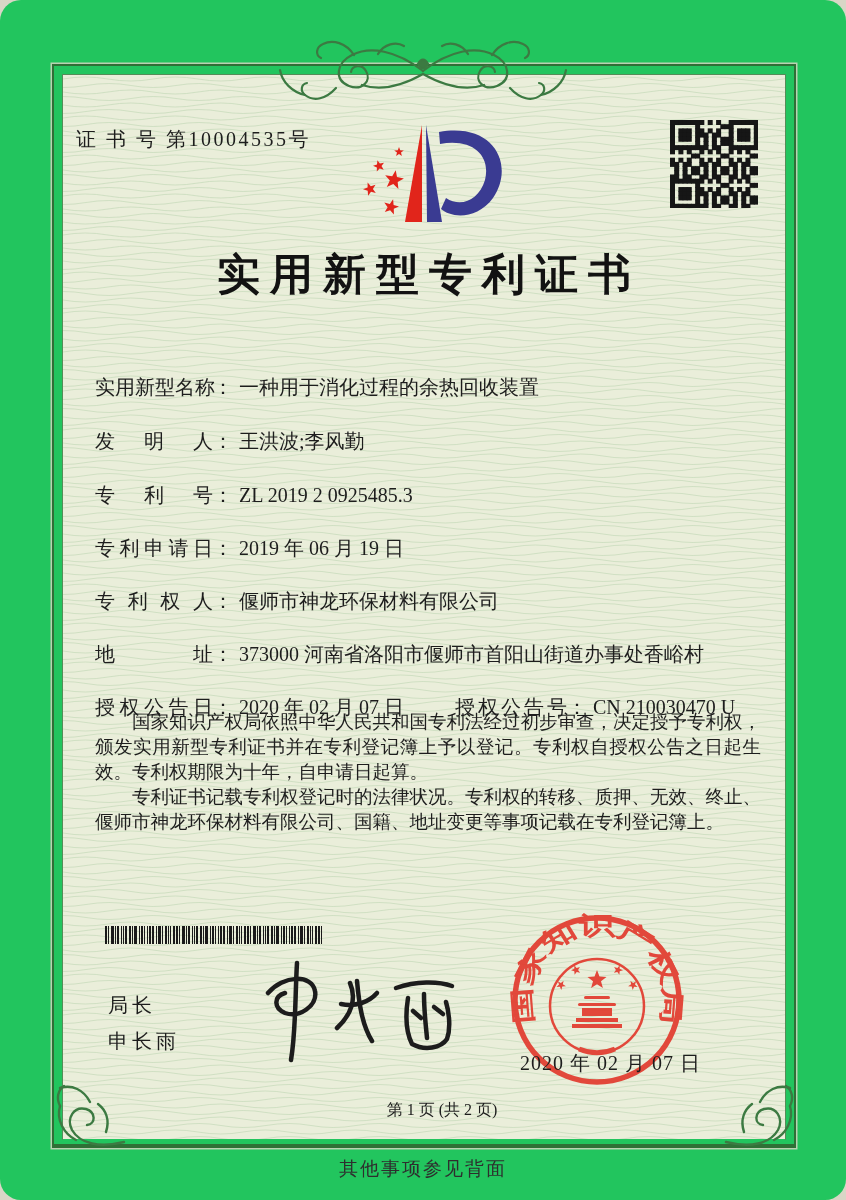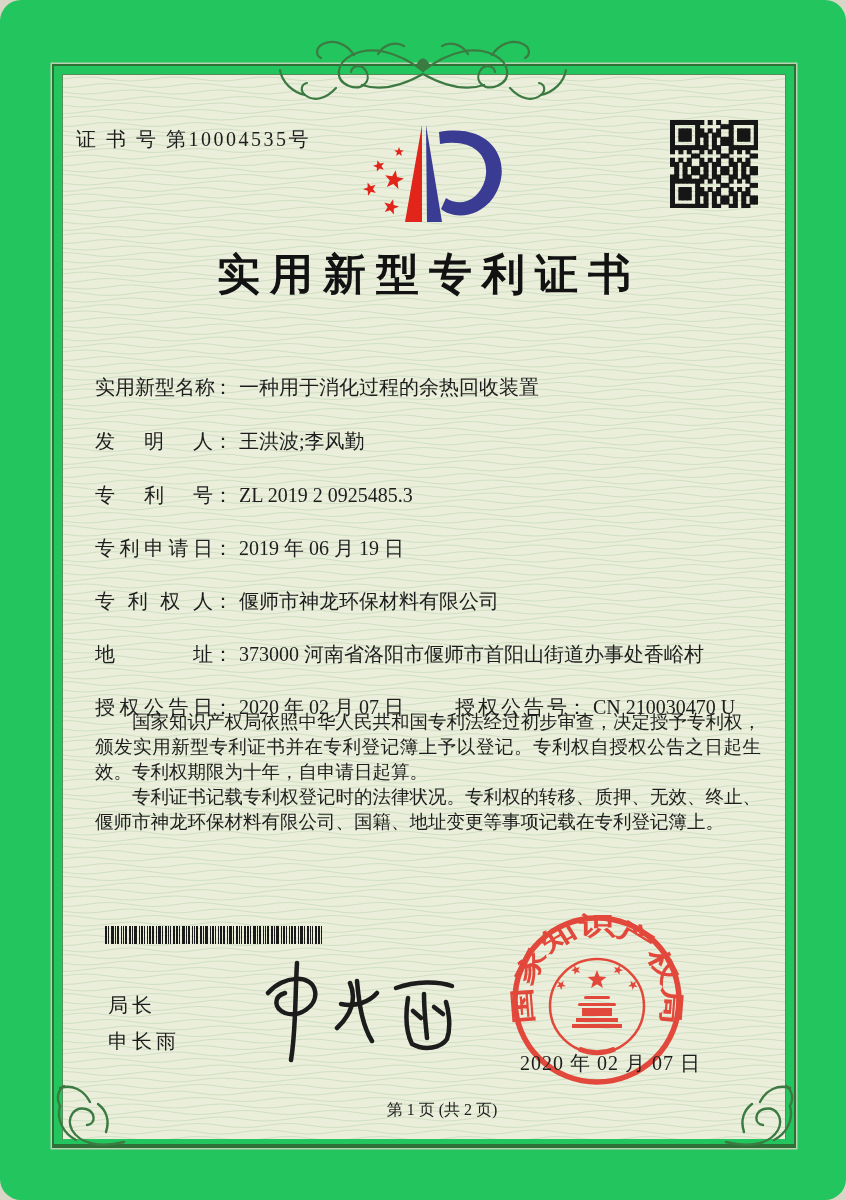--- a/index.html
+++ b/index.html
@@ -678,13 +678,14 @@
         <rect x="-19" y="-3" width="38" height="3" rx="1.5"></rect>
         <rect x="-15" y="2" width="30" height="8"></rect>
         <rect x="-21" y="12" width="42" height="4"></rect>
         <rect x="-25" y="18" width="50" height="4"></rect>
       </g>
     </g>
   </svg>
   <div class="seal-date">2020 年 02 月 07 日</div>
 
   <div class="page-ind">第 1 页 (共 2 页)</div>
+  <div class="back-note">其他事项参见背面</div>
 </div>
 
 </body></html>

